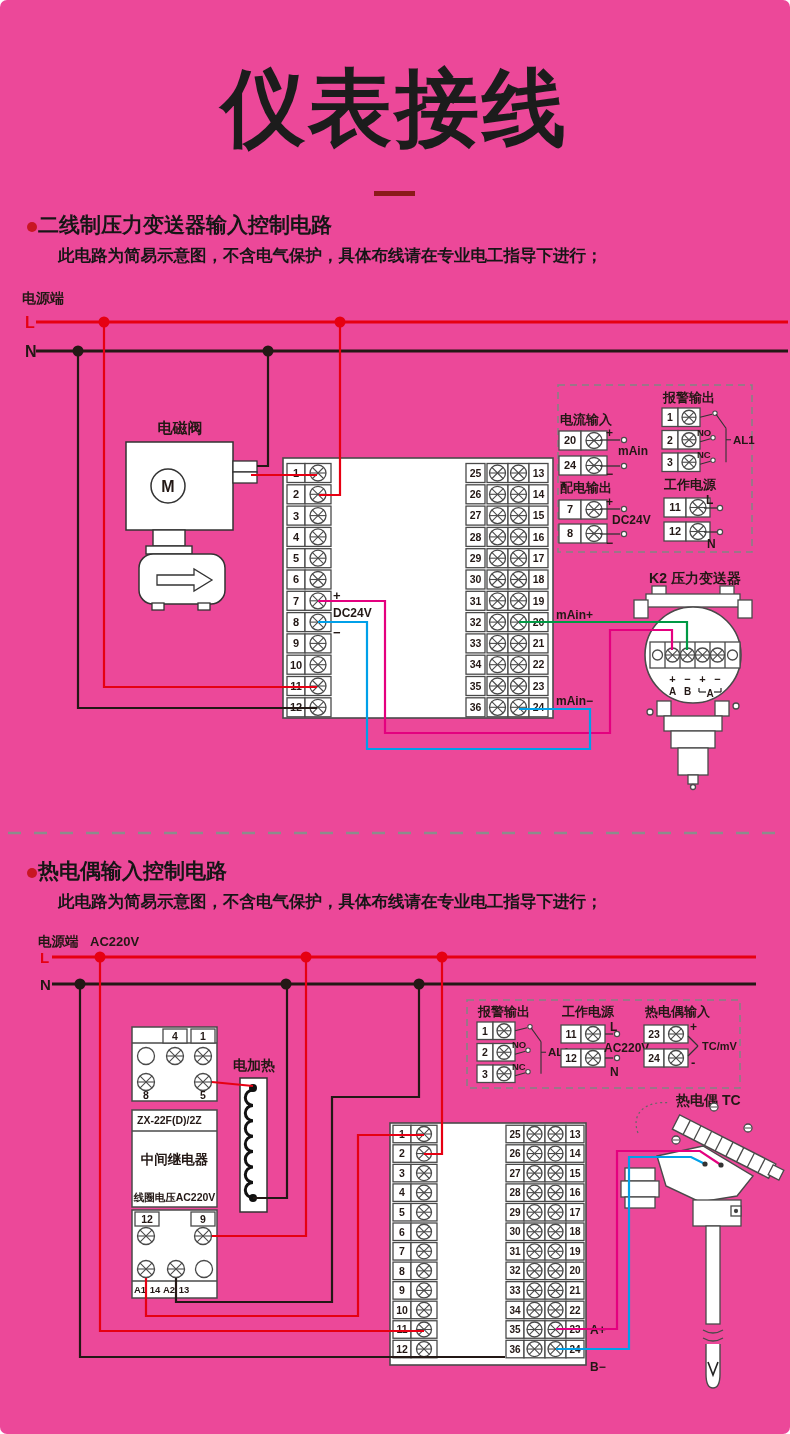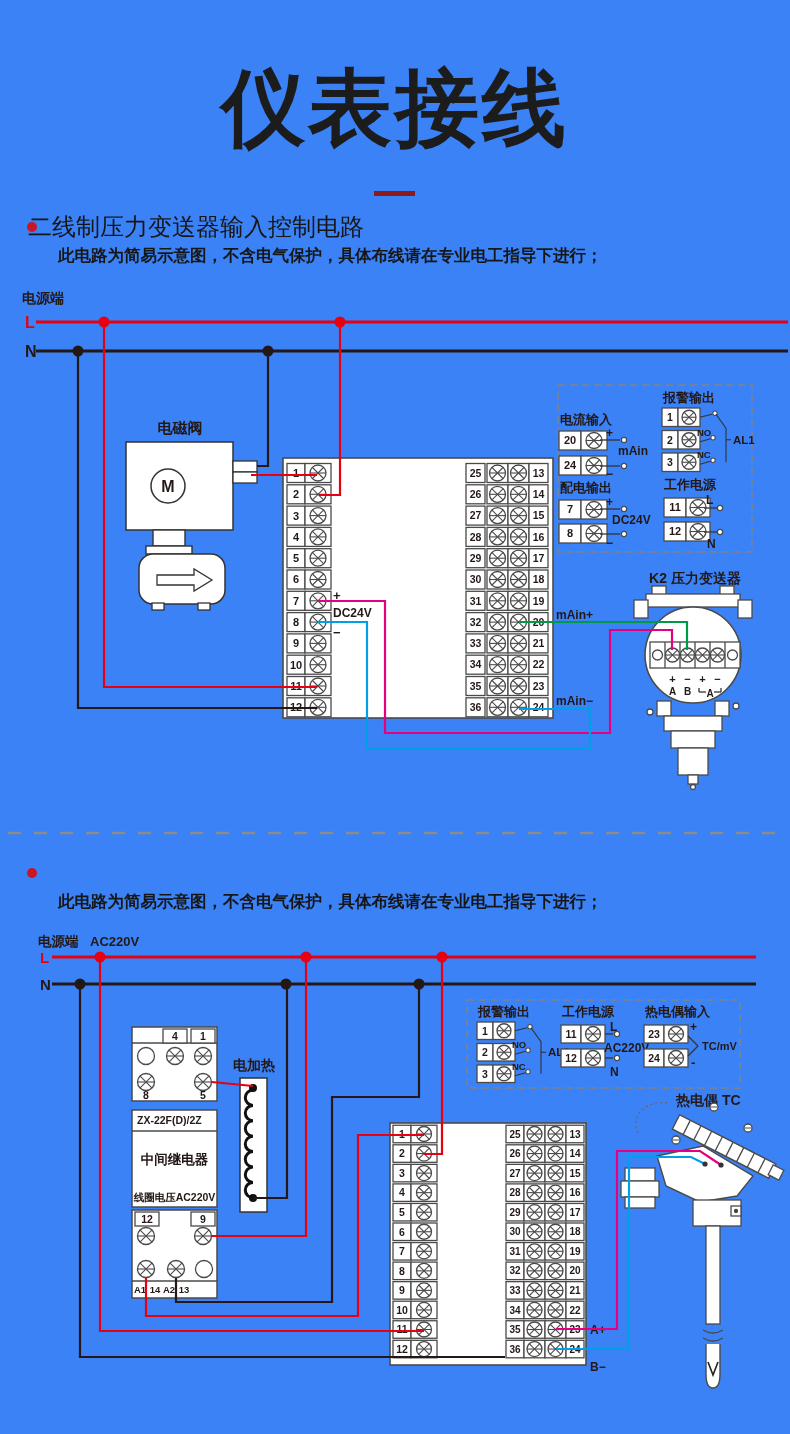--- a/index.html
+++ b/index.html
@@ -1,38 +1,39 @@
 <!DOCTYPE html>
 <html><head>
 <meta charset="utf-8">
 <style>
   html,body{margin:0;padding:0;background:#ffffff;}
-  #page{position:relative;width:790px;height:1434px;background:#3b82f6;overflow:hidden;
-        font-family:"Liberation Sans",sans-serif;color:#1d1d1d;}
+  #page{position:relative;width:790px;height:1434px;background:#ec4899;overflow:hidden;
+        font-family:"Liberation Sans",sans-serif;color:#1d1d1d;border-radius:7px;}
   #main-title{position:absolute;top:52px;left:0;right:0;text-align:center;
         font-size:84px;font-weight:900;letter-spacing:3px;color:#1c1c1c;}
   #title-underline{position:absolute;top:191px;left:374px;width:41px;height:5px;background:#8b1a1a;}
   .bullet{position:absolute;width:10px;height:10px;border-radius:50%;background:#c81623;}
-  .sec-head{position:absolute;left:28px;font-size:24px;font-weight:400;color:#161616;}
+  .sec-head{position:absolute;left:38px;font-size:21px;font-weight:700;color:#161616;}
   .sec-note{position:absolute;left:46px;font-size:16.5px;font-weight:700;color:#161616;margin-left:12px;}
   #diagram-svg{position:absolute;left:0;top:0;}
   svg text{font-family:"Liberation Sans",sans-serif;}
 </style>
 </head>
 <body>
 <div id="page">
 
 <div id="main-title">仪表接线</div>
 <div id="title-underline"></div>
 
 <div class="bullet" style="left:27px;top:222px;"></div>
 <div class="sec-head" style="top:211px;">二线制压力变送器输入控制电路</div>
 <div class="sec-note" style="top:245px;">此电路为简易示意图，不含电气保护，具体布线请在专业电工指导下进行；</div>
 
 <div class="bullet" style="left:27px;top:868px;"></div>
+<div class="sec-head" style="top:857px;">热电偶输入控制电路</div>
 <div class="sec-note" style="top:891px;">此电路为简易示意图，不含电气保护，具体布线请在专业电工指导下进行；</div>
 
 <svg id="diagram-svg" width="790" height="1434" viewBox="0 0 790 1434">
       <g>
         <text x="22" y="303" font-size="14" text-anchor="start" font-weight="700" fill="#231815">电源端</text>
         <text x="25" y="328" font-size="16" text-anchor="start" font-weight="700" fill="#e60012">L</text>
         <line x1="36" y1="322" x2="788" y2="322" stroke="#e60012" stroke-width="3" stroke-dasharray="none"></line>
         <text x="25" y="357" font-size="16" text-anchor="start" font-weight="700" fill="#231815">N</text>
         <line x1="36" y1="351" x2="788" y2="351" stroke="#231815" stroke-width="3" stroke-dasharray="none"></line>
         <g>

